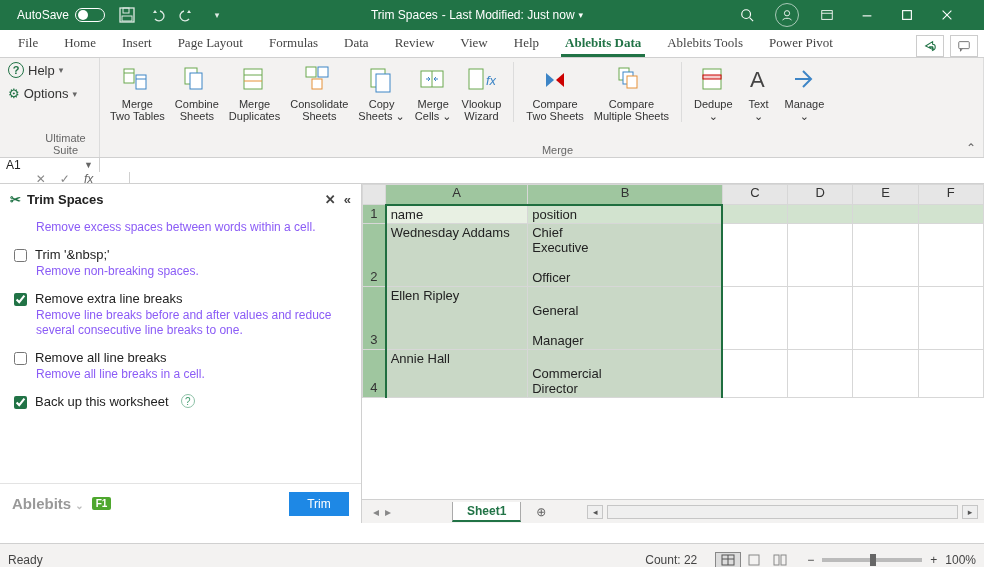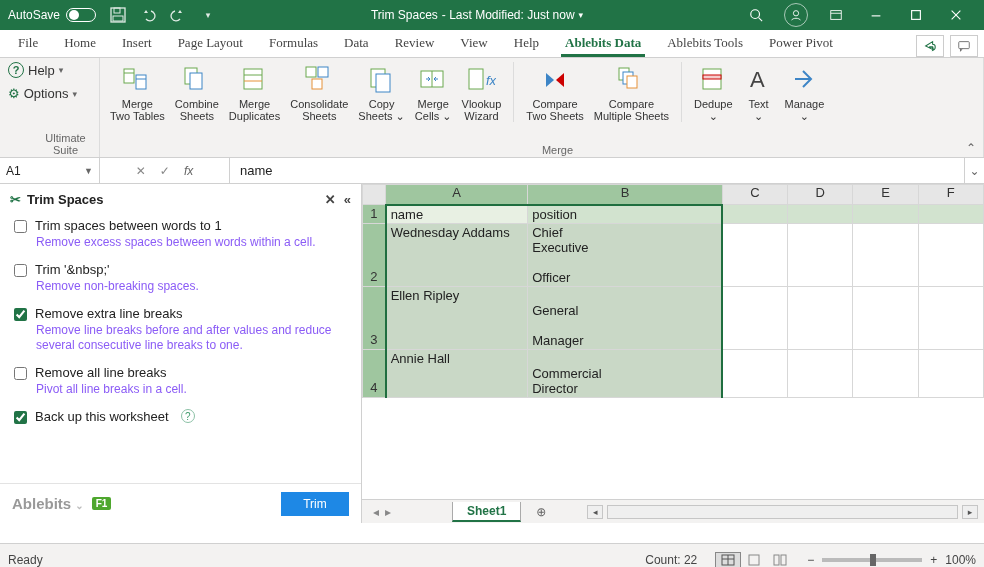--- a/index.html
+++ b/index.html
@@ -1,19 +1,19 @@
 <!DOCTYPE html>
 <html><head>
 <meta charset="utf-8">
 <style>
   * { box-sizing: border-box; margin: 0; padding: 0; font-family: "Segoe UI", Arial, sans-serif; }
   body { width: 984px; height: 567px; background: #fff; overflow: hidden; font-size: 12px; color: #222; }
 
   
-  .titlebar { height: 30px; background: #217346; display: flex; align-items: center; color: #fff; padding: 0 8px; }
+  .titlebar { height: 30px; background: #217346; display: flex; align-items: center; color: #fff; padding: 0 17px; }
   .autosave { display: flex; align-items: center; gap: 6px; font-size: 12px; }
   .toggle { width: 30px; height: 14px; border: 1px solid #fff; border-radius: 8px; position: relative; }
   .toggle::after { content:""; position:absolute; width:10px; height:10px; background:#fff; border-radius:50%; top:1px; left:2px; }
   .qat { display:flex; gap:10px; margin-left:12px; align-items:center; }
   .qat-btn { width:20px; height:20px; display:flex; align-items:center; justify-content:center; opacity:.85; }
   .title-center { flex:1; text-align:center; font-size:12px; display:flex; justify-content:center; align-items:center; gap:4px; }
   .title-controls { display:flex; gap:0; align-items:center; }
   .tctl { width:40px; height:30px; display:flex; align-items:center; justify-content:center; }
   .tctl svg { width:14px; height:14px; }
   .avatar-circ { width:24px; height:24px; border:1px solid rgba(255,255,255,.6); border-radius:50%; display:flex; align-items:center; justify-content:center; }
@@ -33,21 +33,21 @@
   .helprow { display:flex; align-items:center; gap:4px; font-size:13px; color:#333; }
   .helprow .qmark { width:16px; height:16px; border:1.5px solid #217346; border-radius:50%; color:#217346; font-size:11px; display:flex; align-items:center; justify-content:center; font-weight:bold; }
   .helprow .gear { color:#217346; }
   .bigbtn { display:flex; flex-direction:column; align-items:center; justify-content:flex-start; width:auto; padding:2px 2px 0 2px; gap:2px; }
   .bigbtn .ic { width:32px; height:32px; display:flex; align-items:center; justify-content:center; }
   .bigbtn .lbl { font-size:11px; text-align:center; line-height:12px; color:#333; }
   .mergerow { display:flex; gap:6px; }
   .collapse-chev { position:absolute; right:8px; bottom:2px; color:#666; }
 
   
-  .fbar { height:26px; display:flex; align-items:stretch; border-bottom:1px solid #d0d0d0; }
+  .fbar { height:26px; display:flex; align-items:stretch; border-bottom:1px solid #d0d0d0;flex-direction:column; }
   .namebox { width:100px; border-right:1px solid #d0d0d0; display:flex; align-items:center; padding:0 6px; justify-content:space-between; }
   .namebox .dd { color:#666; font-size:9px; }
   .fbar-mid { width:130px; display:flex; align-items:center; justify-content:center; gap:14px; border-right:1px solid #d0d0d0; color:#888; }
   .fbar-mid .fx { font-style:italic; color:#666; }
   .fbar-input { flex:1; display:flex; align-items:center; padding:0 10px; font-size:13px; }
   .fbar-expand { width:20px; display:flex; align-items:center; justify-content:center; color:#666; border-left:1px solid #d0d0d0; }
 
   
   .main { display:flex; height:339px; }
   .panel { width:362px; border-right:1px solid #d0d0d0; display:flex; flex-direction:column; background:#fff; }
@@ -56,21 +56,21 @@
   .panel-header .closebtns { margin-left:auto; display:flex; gap:8px; color:#444; }
   .panel-body { flex:1; padding:4px 14px 6px 14px; overflow:auto; }
   .opt { margin-bottom:12px; }
   .opt label { display:flex; align-items:flex-start; gap:8px; font-size:13px; color:#222; }
   .opt input { margin-top:2px; accent-color:#217346; }
   .opt .desc { font-size:12px; color:#8b5cf6; margin-left:22px; margin-top:2px; line-height:15px; }
   .help-q { width:14px; height:14px; border:1px solid #8cc1a6; color:#3f9a6c; border-radius:50%; font-size:10px; display:inline-flex; align-items:center; justify-content:center; margin-left:4px; }
   .panel-footer { height:40px; border-top:1px solid #e3e3e3; display:flex; align-items:center; padding:0 12px; gap:8px; }
   .ablebits-brand { color:#999; font-size:15px; font-weight:600; }
   .f1 { background:#4ea72e; color:#fff; font-size:10px; padding:1px 4px; border-radius:2px; font-weight:bold; }
-  .trim-btn { margin-left:auto; background:#1e88e5; color:#fff; border:none; width:68px; height:24px; font-size:12px; }
+  .trim-btn { margin-left:auto; background:#1e88e5; color:#fff; border:none; width:60px; height:24px; font-size:12px; }
 
   
   .gridwrap { flex:1; display:flex; flex-direction:column; }
   .gridbox { flex:1; overflow:hidden; position:relative; background:#fff; }
   table.grid { border-collapse:collapse; table-layout:fixed; width:100%; }
   .grid th, .grid td { border:1px solid #d7d7d7; font-size:13px; text-align:left; vertical-align:top; }
   .grid thead th { background:#e6e6e6; color:#333; text-align:center; font-weight:normal; height:20px; padding:0; }
   .grid thead th.selcol { background:#9fc69f; }
   .grid thead th.corner { background:#e6e6e6; width:20px; }
   .grid tbody th.rownum { width:20px; background:#e6e6e6; text-align:center; vertical-align:bottom; font-weight:normal; color:#333; padding:0 2px 2px 2px; }
@@ -375,24 +375,20 @@
     <div class="panel-header">
       <span class="scissors">✂</span>
       <span>Trim Spaces</span>
       <div class="closebtns">
         <span style="font-weight:bold;">✕</span>
         <span>«</span>
       </div>
     </div>
     <div class="panel-body" id="opts">
         <div class="opt">
-          <label>
-            <input type="checkbox" style="">
-            <span>Trim spaces between words to 1</span>
-          </label>
           <div class="desc">Remove excess spaces between words within a cell.</div>
         </div>
         <div class="opt">
           <label>
             <input type="checkbox" style="">
             <span>Trim '&amp;nbsp;'</span>
           </label>
           <div class="desc">Remove non-breaking spaces.</div>
         </div>
         <div class="opt">
@@ -400,21 +396,21 @@
             <input type="checkbox" checked="" style="">
             <span>Remove extra line breaks</span>
           </label>
           <div class="desc">Remove line breaks before and after values and reduce several consecutive line breaks to one.</div>
         </div>
         <div class="opt">
           <label>
             <input type="checkbox" style="">
             <span>Remove all line breaks</span>
           </label>
-          <div class="desc">Pivot all line breaks in a cell.</div>
+          <div class="desc">Remove all line breaks in a cell.</div>
         </div>
         <div class="opt">
           <label>
             <input type="checkbox" checked="" style="">
             <span>Back up this worksheet</span>
             <span class="help-q">?</span>
           </label>
         </div>
       </div>
     <div class="panel-footer">

